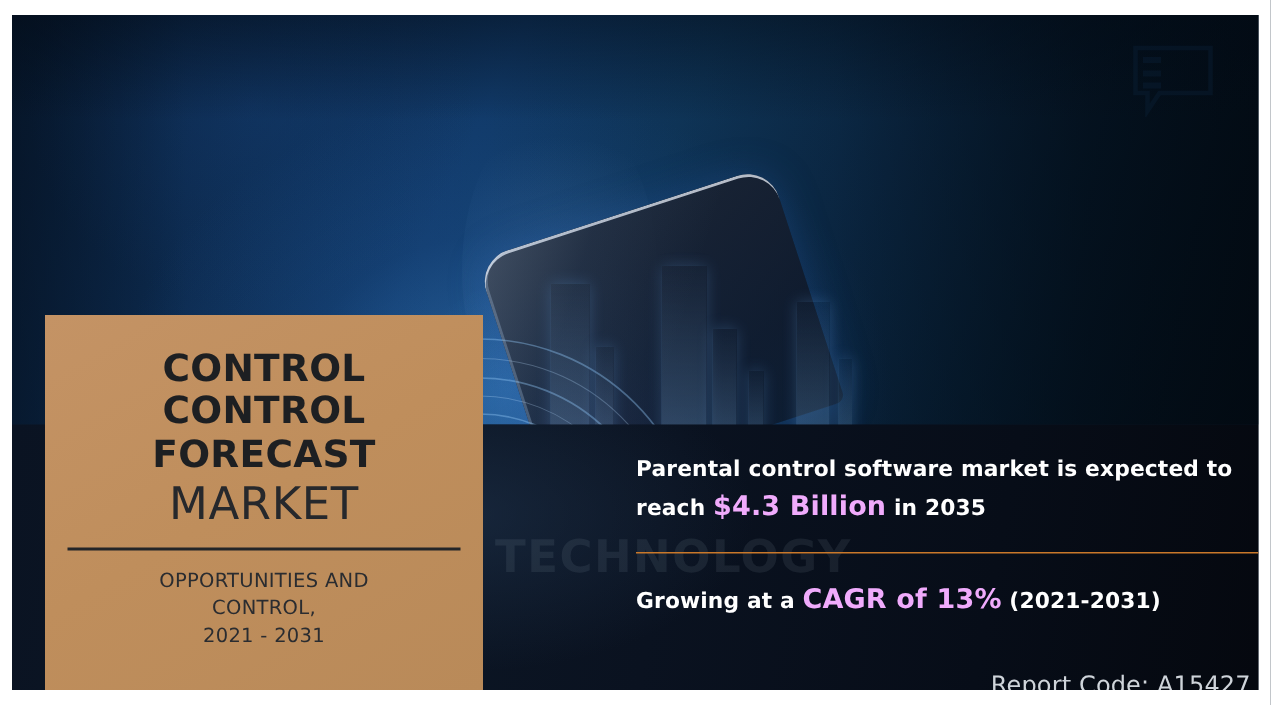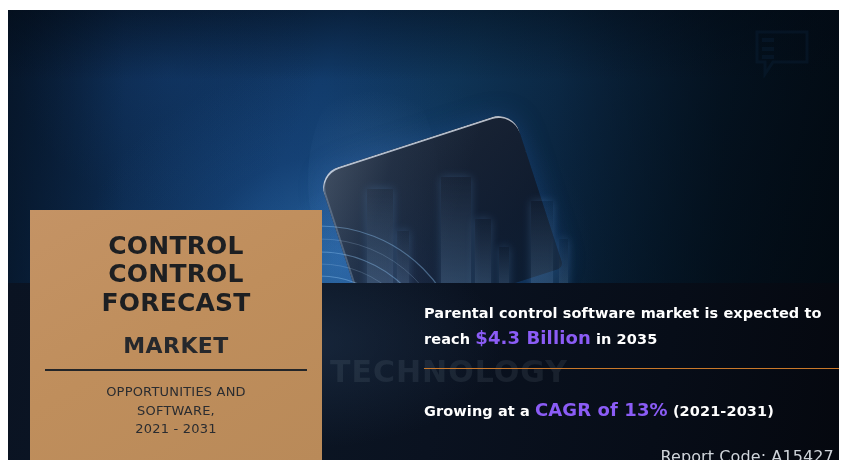--- a/index.html
+++ b/index.html
@@ -161,24 +161,24 @@
   }
   .title-main {
     color: #1d1f22;
     font-size: 25px;
     font-weight: bold;
     line-height: 1.13;
     letter-spacing: 0.2px;
   }
   .title-market {
     color: #26282c;
-    font-size: 22px;
-    font-weight: bold;
+    font-size: 30px;
+    font-weight: normal;
     line-height: 1.2;
-    margin-top: 16px;
+    margin-top: 2px;
     letter-spacing: 0.4px;
   }
   .title-rule {
     width: 262px;
     height: 2px;
     background: #232528;
     margin: 10px auto 0 auto;
   }
   .title-sub {
     color: #2a2c30;
@@ -196,32 +196,32 @@
     width: 415px;
   }
   .stat-line {
     color: #ffffff;
     font-size: 14.5px;
     font-weight: bold;
     line-height: 1.52;
     letter-spacing: 0.1px;
   }
   .hl-big {
-    color: #8b5cf6;
+    color: #f0abfc;
     font-size: 18px;
     font-weight: bold;
   }
   .right-rule {
     width: 415px;
     height: 1px;
     background: #c9782a;
     margin: 17px 0 0 0;
   }
   .cagr-line {
-    margin-top: 27px;
+    margin-top: 17px;
   }
   .footer-note {
     position: absolute;
     left: 416px;
     top: 437px;
     width: 415px;
     text-align: right;
     color: #cfd4da;
     font-size: 16px;
     letter-spacing: 0.1px;
@@ -283,21 +283,21 @@
   <div class="title-card">
     <div class="title-main">
       <div>CONTROL</div>
       <div>CONTROL</div>
       <div>FORECAST</div>
     </div>
     <div class="title-market">MARKET</div>
     <div class="title-rule"></div>
     <div class="title-sub">
       <div>OPPORTUNITIES AND</div>
-      <div>SOFTWARE,</div>
+      <div>CONTROL,</div>
       <div>2021 - 2031</div>
     </div>
   </div>
 
   <div class="right-col">
     <div class="stat-line"><span>Parental control software market is expected to reach </span><span class="hl-big">$4.3 Billion</span><span> in 2035</span></div>
 
     <div class="right-rule"></div>
 
     <div class="stat-line cagr-line"><span>Growing at a </span><span class="hl-big">CAGR of 13%</span><span> (2021-2031)</span></div>

